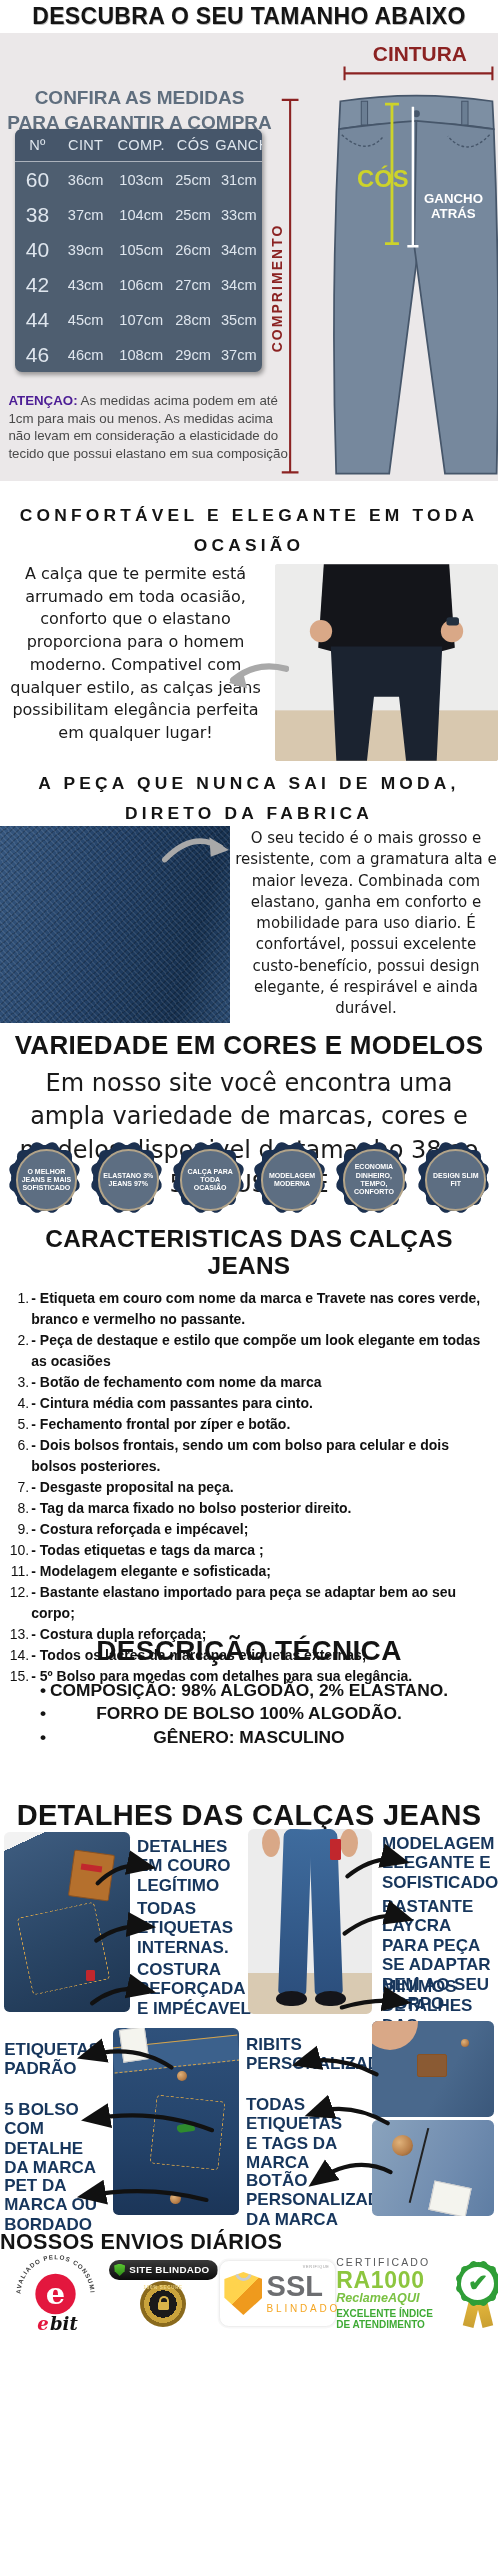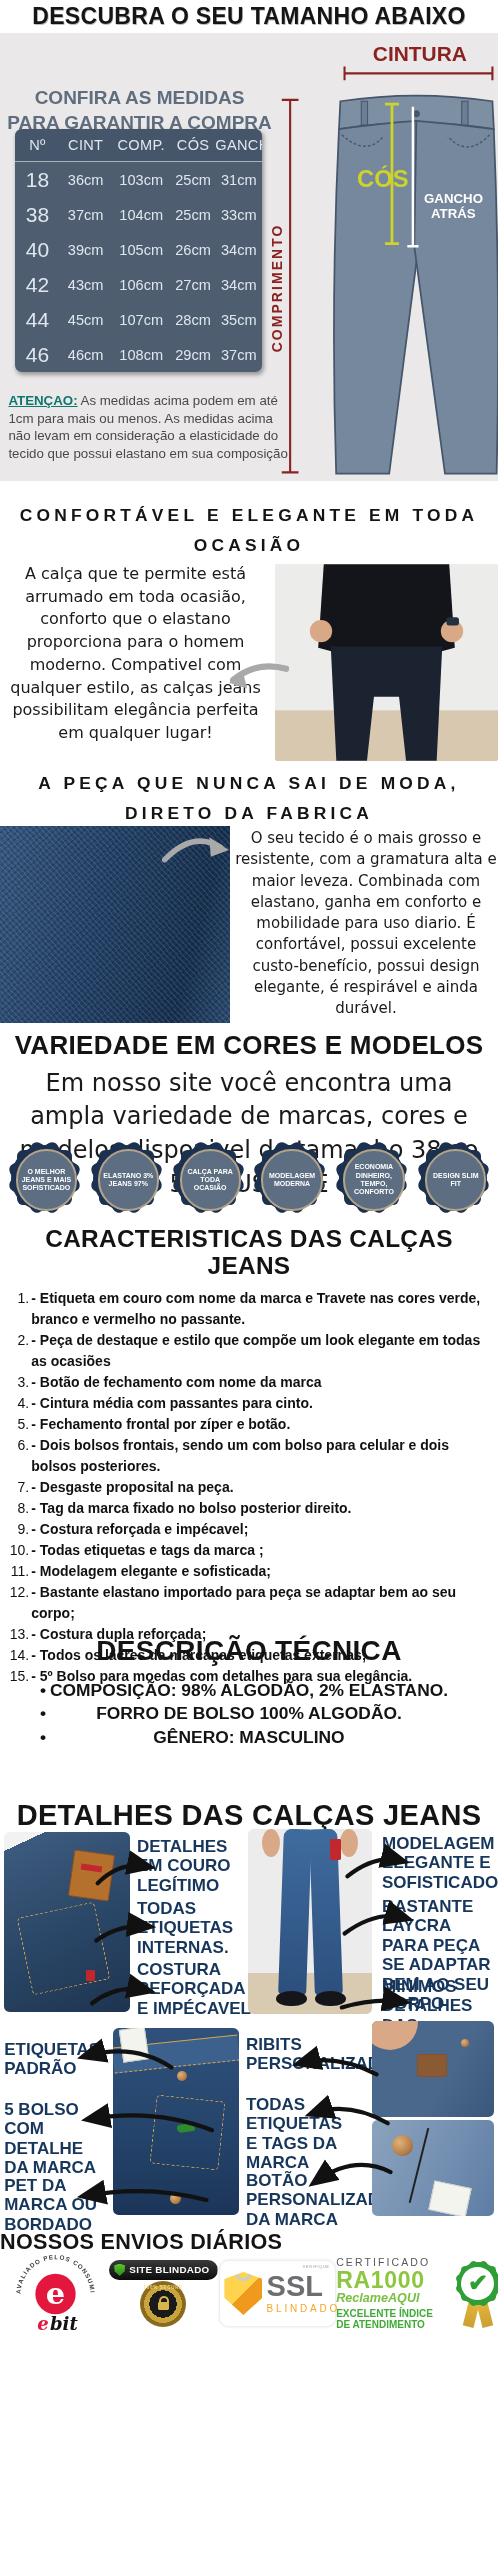--- a/index.html
+++ b/index.html
@@ -14,21 +14,21 @@
   
   .sec-size{height:448px;background:#ebe8e9;}
   .sg-headline{position:absolute;left:7px;top:19.5px;width:265px;text-align:center;color:#5f6e7e;font-size:19px;font-weight:600;line-height:1.35;margin-top:32px;}
   .sg-table{position:absolute;left:15.3px;top:96px;width:247px;border-radius:7px;overflow:hidden;background:#4e5e70;box-shadow:1.4px 2.1px 4.2px rgba(0,0,0,.35);}
   .sg-row{display:grid;grid-template-columns:18% 21% 24% 18% 19%;align-items:center;height:35px;color:#dfe6ee;}
   .sg-head{height:32px;background:#46566a;border-bottom:1.4px solid rgba(255,255,255,.55);font-size:12px;letter-spacing:0.3px;}
   .sg-head div{text-align:center;font-weight:600;}
   .sg-row div{text-align:center;font-size:14.6px;font-weight:500;}
   .sg-row .sz{font-size:21px;font-weight:400;}
   .sg-note{position:absolute;left:8.4px;top:359px;width:285px;font-size:13.3px;line-height:1.32;color:#4a4a4a;font-family:"Liberation Sans",sans-serif;}
-  .sg-note b{color:#0f766e;text-decoration:underline;}
+  .sg-note b{color:#4c1d95;}
   .sg-diagram{position:absolute;left:272px;top:4.2px;width:226px;height:441px;}
 
   
   .spread-h{font-size:17.4px;letter-spacing:4.2px;text-align:center;line-height:1.7;color:#141414;}
   .big-h{font-size:26px;text-align:center;color:#141414;letter-spacing:0.3px;line-height:1.1;}
 
   
   .sec-comfort{height:272px;}
   .comfort-head{padding-top:8.4px;margin-top:12px;}
   .comfort-text{position:absolute;left:0;top:70px;width:271px;text-align:center;font-family:"DejaVu Sans",sans-serif;font-size:16px;line-height:1.42;color:#1a1a1a;padding:0 4.2px;box-sizing:border-box;}
@@ -156,21 +156,21 @@
 
     <div class="sg-table">
       <div class="sg-row sg-head">
         <div>Nº</div>
         <div>CINT</div>
         <div>COMP.</div>
         <div>CÓS</div>
         <div>GANCHO</div>
       </div>
       <div class="sg-row">
-        <div class="sz">18</div>
+        <div class="sz">60</div>
           <div>36cm</div>
           <div>103cm</div>
           <div>25cm</div>
           <div>31cm</div>
       </div>
       <div class="sg-row">
         <div class="sz">38</div>
           <div>37cm</div>
           <div>104cm</div>
           <div>25cm</div>

